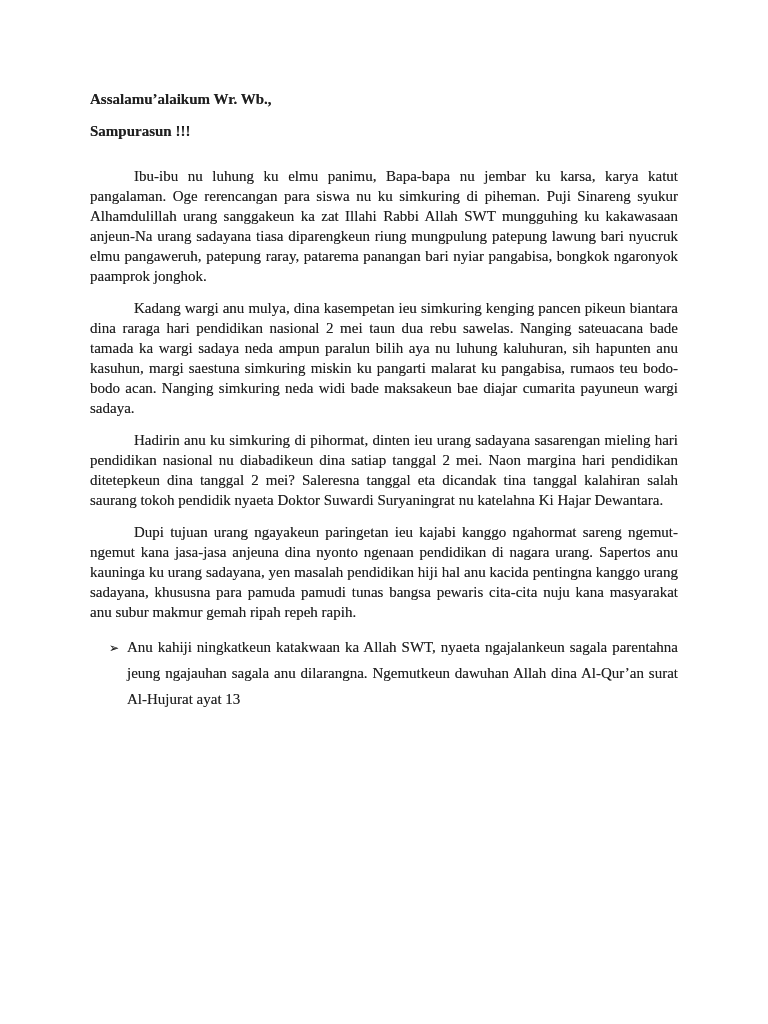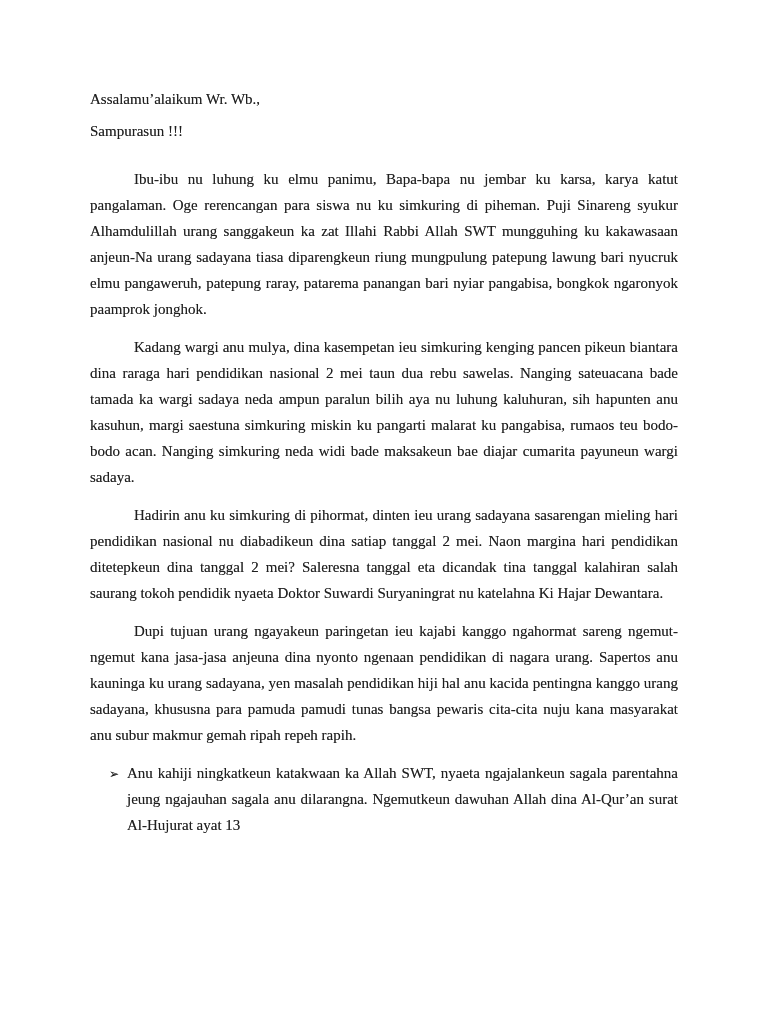--- a/index.html
+++ b/index.html
@@ -21,27 +21,28 @@
     padding: 86px 90px 0 90px;
     font-family: "Liberation Serif", "DejaVu Serif", serif;
     font-size: 15px;
     color: #1f1f1f;
     text-shadow: 0 0 0.5px rgba(30,30,30,0.55);
   }
   .plain {
     margin: 0 0 6px 0;
     line-height: 26px;
     text-align: left;
+    font-weight: bold;
   }
   .greet {
     margin-bottom: 22px;
   }
   .para {
     margin: 0 0 12px 0;
-    line-height: 26px;
+    line-height: 20px;
     text-align: justify;
     text-indent: 44px;
   }
   .list {
     margin: 0;
   }
   .list-item {
     position: relative;
     padding-left: 37px;
     line-height: 26px;

